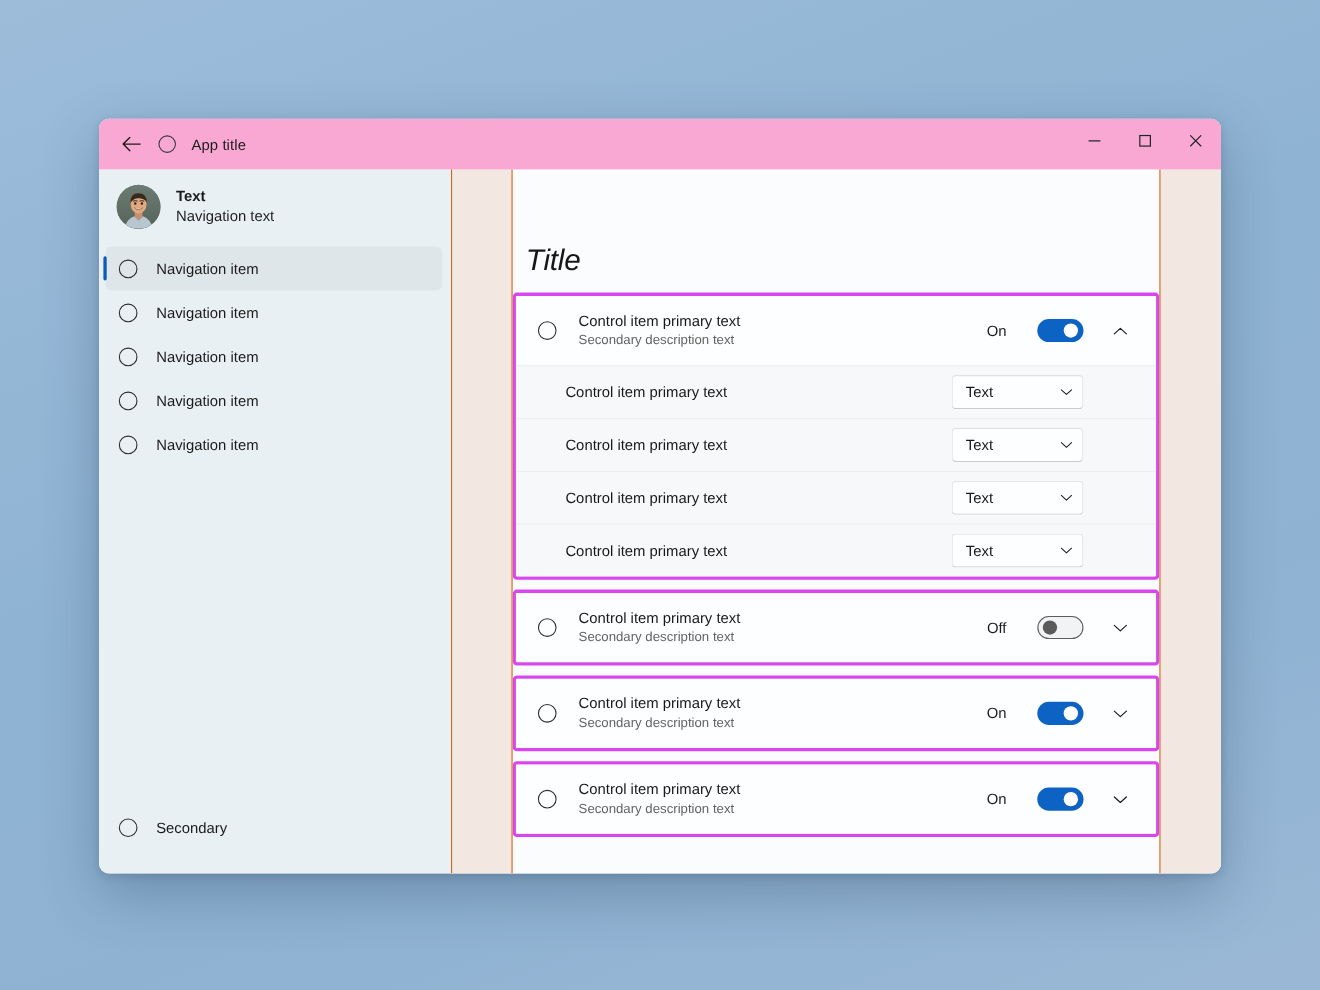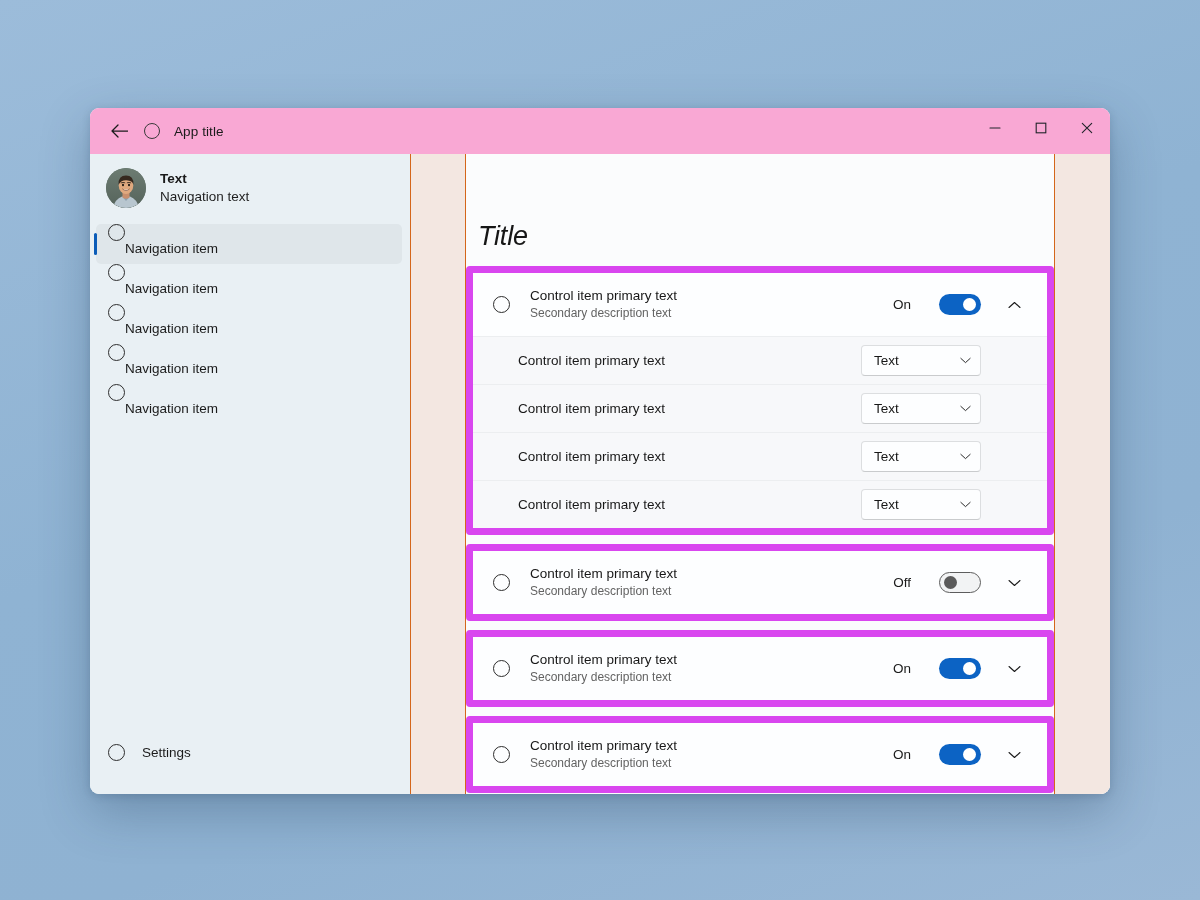--- a/index.html
+++ b/index.html
@@ -113,25 +113,24 @@
   }
   .profile-secondary {
     font-size: 13.5px;
     color: #1f1f1f;
   }
   .nav-list { margin-top: 4px; }
   .nav-item {
     position: relative;
     height: 40px;
     display: flex;
-    align-items: flex-start;
+    align-items: center;
     margin: 0 8px 0 6px;
     border-radius: 5px;
     padding-left: 12px;
-    flex-direction: column;
   }
   .nav-item.selected {
     background: #dfe6ea;
   }
   .nav-item.selected::before {
     content: "";
     position: absolute;
     left: -2px; top: 9px;
     width: 3px; height: 22px;
     background: #0b5cb8;
@@ -195,21 +194,21 @@
     font-style: italic;
   }
 
   .cards {
     position: absolute;
     left: 0; right: 0; top: 112px;
   }
 
   .card {
     background: #fdfeff;
-    border: 7px solid #d946ef;
+    border: 3px solid #d946ef;
     border-radius: 4px;
     overflow: hidden;
   }
   .card + .card { margin-top: 9px; }
 
   .control-row {
     display: flex;
     align-items: center;
     height: 63px;
     padding: 0 18px 0 20px;
@@ -399,21 +398,21 @@
           <div class="nav-item">
             <div class="nav-circle"></div>
             <div class="nav-label">Navigation item</div>
           </div>
         </div>
 
       <div class="nav-spacer"></div>
 
       <div class="settings-item">
         <div class="nav-circle"></div>
-        <div class="nav-label">Settings</div>
+        <div class="nav-label">Secondary</div>
       </div>
     </div>
 
     <div id="content-wrap">
       <div class="strip" id="strip-left"></div>
       <div class="strip" id="strip-right"></div>
 
       <div id="content-inner">
         <h1 id="page-title">Title</h1>
         <div class="cards">

